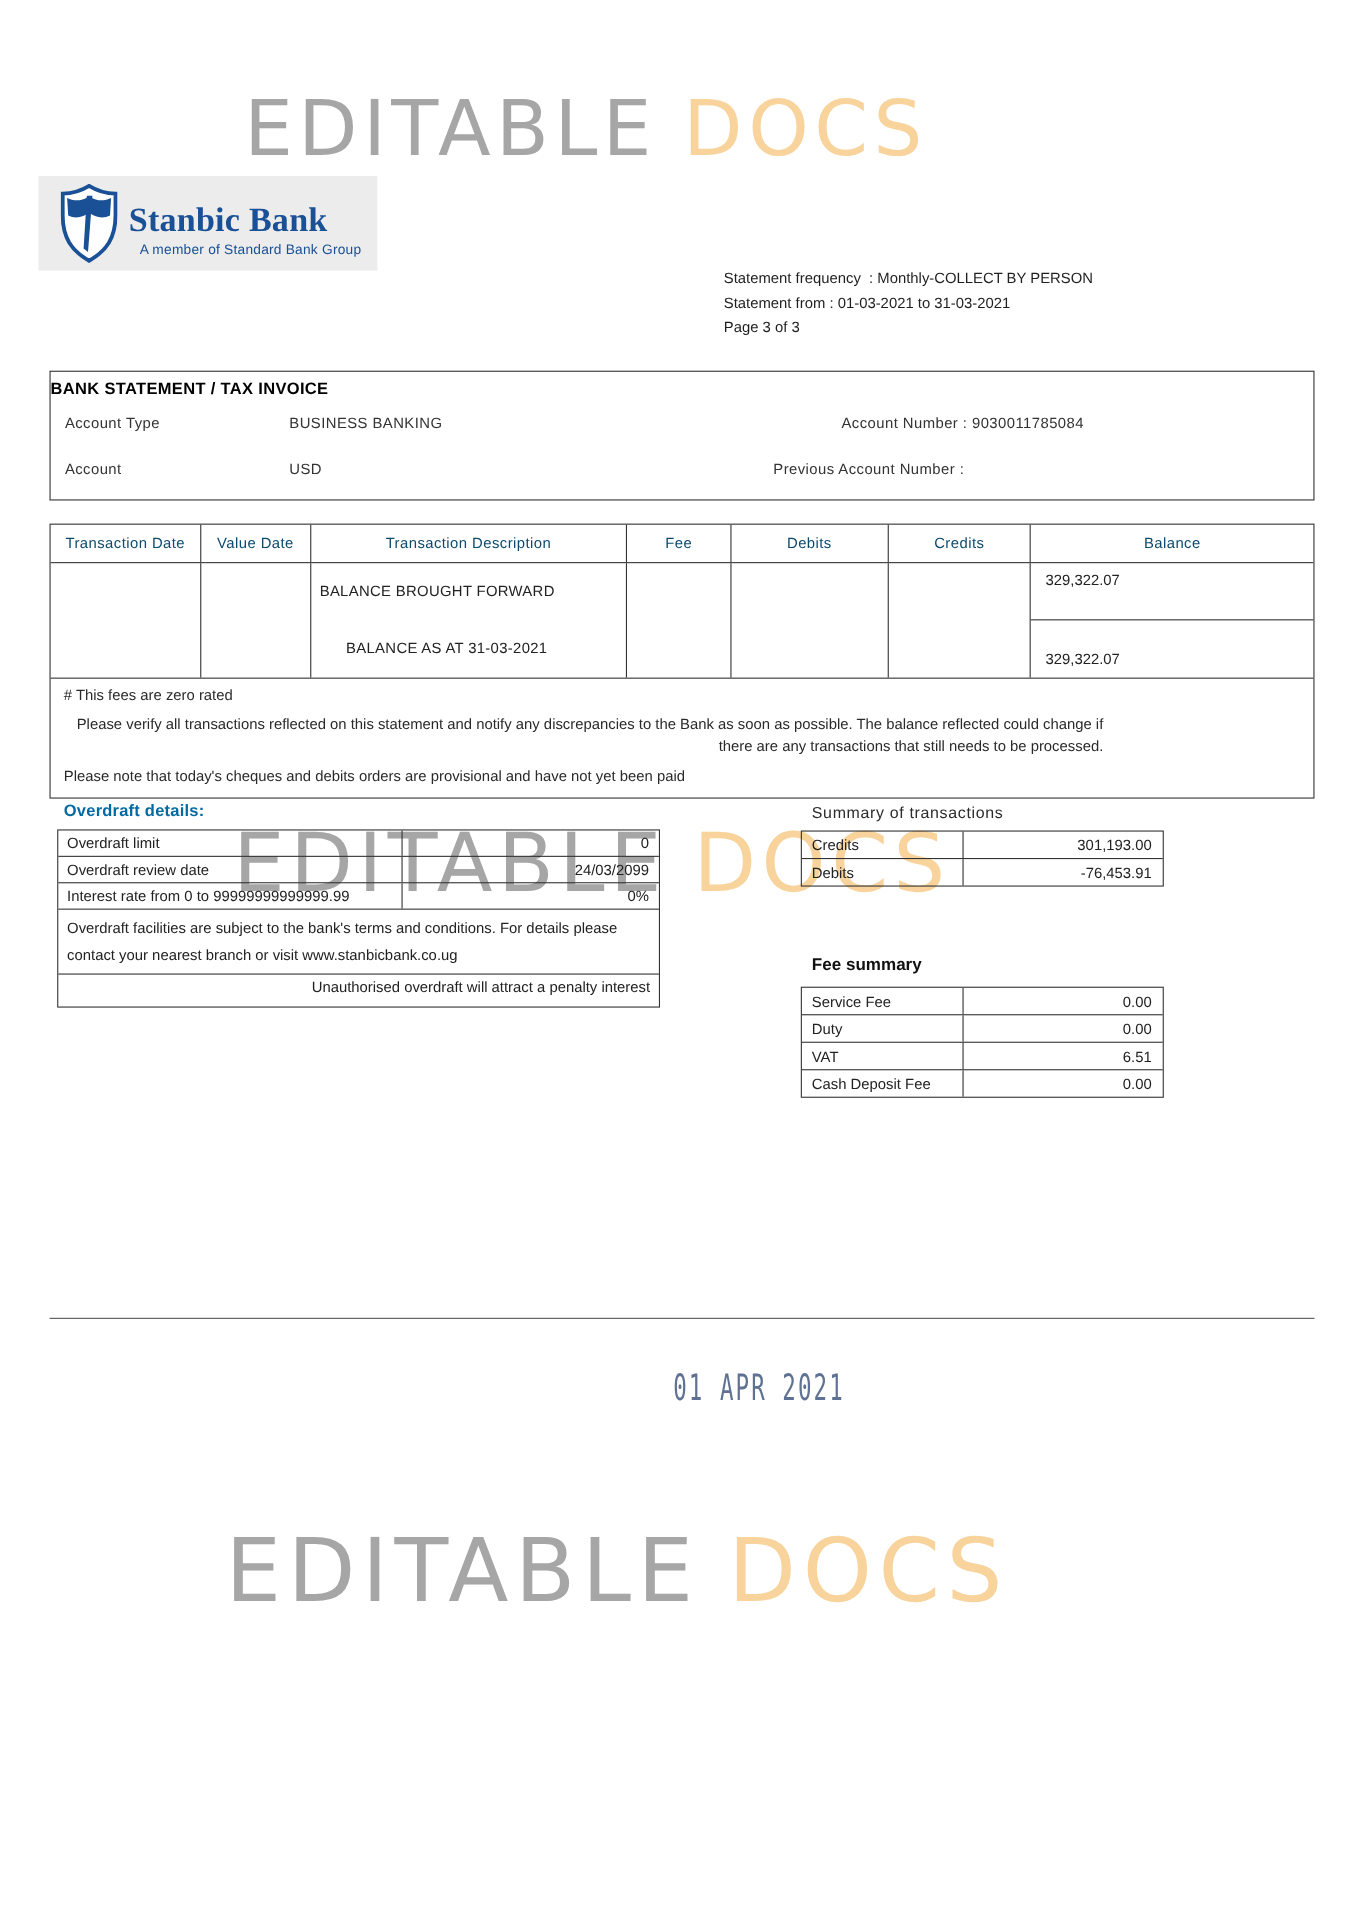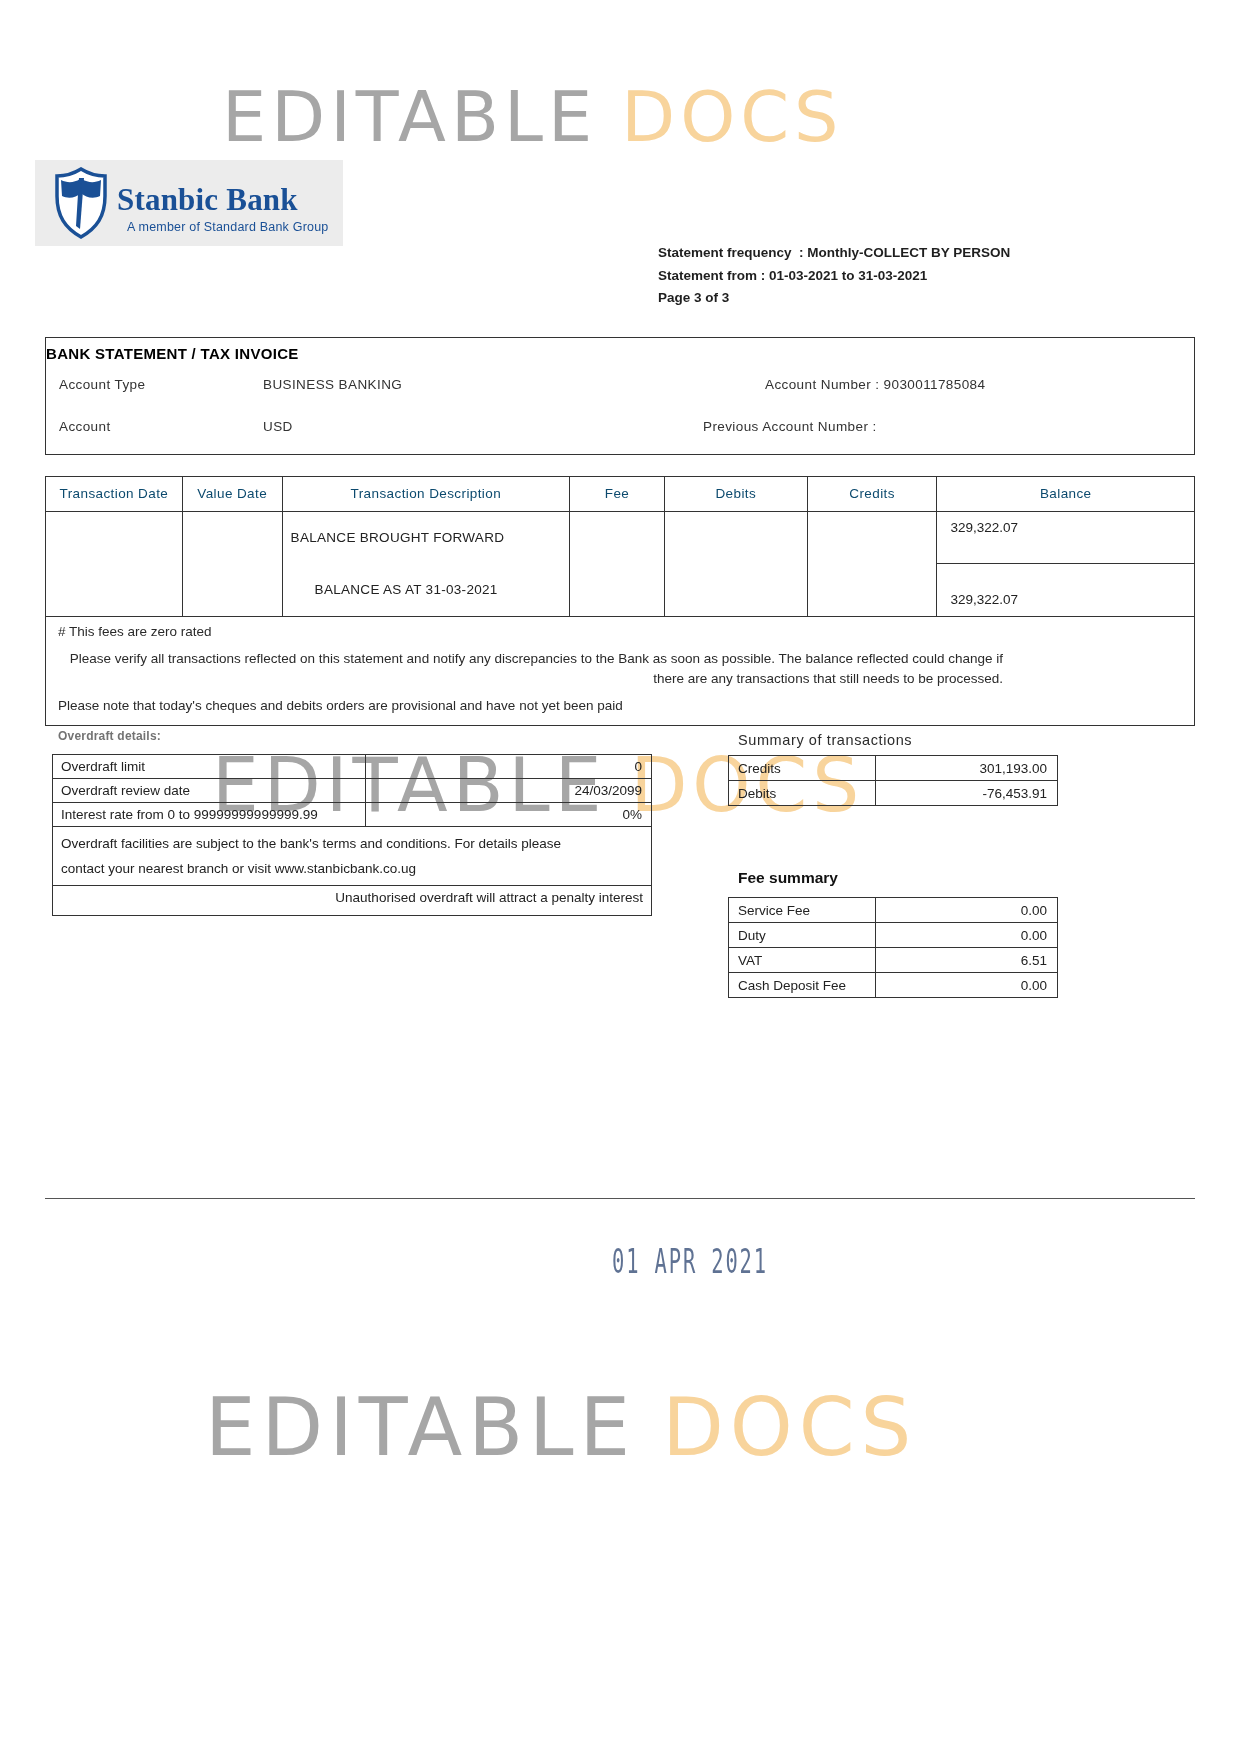--- a/index.html
+++ b/index.html
@@ -37,21 +37,21 @@
   .shield svg .sh-fill{fill:var(--brand-blue);}
   .logo-brand{
     position:absolute;left:82px;top:22px;font-family:"Liberation Serif",serif;
     font-weight:bold;font-size:31px;color:var(--brand-blue);letter-spacing:0.2px;
   }
   .logo-tagline{
     position:absolute;left:92px;top:60px;font-size:12.5px;color:var(--brand-blue);
     letter-spacing:0.2px;
   }
   
-  .stmt-info{position:absolute;left:658px;top:242px;font-size:13.5px;line-height:22.5px;color:#1f1f1f;font-weight:bold;}
+  .stmt-info{position:absolute;left:658px;top:242px;font-size:13.5px;line-height:22.5px;color:#1f1f1f;}
   .stmt-info .pre{white-space:pre;}
   
   .acct-box{position:absolute;left:45px;top:337px;width:1150px;height:118px;border:1px solid var(--border);box-sizing:border-box;}
   .acct-title{position:absolute;left:0;right:0;top:7px;text-align:left;font-weight:bold;font-size:15px;color:#000;letter-spacing:0.3px;}
   .acct-row{position:absolute;left:0;right:0;font-size:13.5px;color:#333;letter-spacing:0.4px;}
   .acct-row.r1{top:39px;}
   .acct-row.r2{top:81px;}
   .acct-row span{position:absolute;white-space:nowrap;}
   .acct-l1{left:13px;}
   .acct-l2{left:217px;}
@@ -70,22 +70,22 @@
   .txn-body{display:flex;height:104px;font-size:13.5px;color:#222;}
   .txn-body .tc{position:relative;}
   .desc-line1{position:absolute;top:18px;left:8px;letter-spacing:0.3px;white-space:nowrap;}
   .desc-line2{position:absolute;top:70px;left:8px;letter-spacing:0.3px;white-space:nowrap;margin-left:24px;}
   .balcol{display:flex;flex-direction:column;gap:18px;}
   .bal1{height:52px;box-sizing:border-box;border-bottom:1px solid var(--border);padding:8px 0 0 13px;}
   .bal2{padding:10px 0 0 13px;}
   .txn-notes{border-top:1px solid var(--border);padding:5px 12px 9px 12px;font-size:13.5px;color:#2a2a2a;line-height:20px;}
   .note-para{width:945px;margin:7px 0;text-align:right;}
   
-  .od-heading{position:absolute;left:58px;top:729px;font-size:12px;font-weight:bold;color:#737373;letter-spacing:0.2px;}
-  .od-table{position:absolute;left:52px;top:754px;width:600px;border:1px solid var(--border);box-sizing:border-box;font-size:13.5px;color:#222;}
+  .od-heading{position:absolute;left:58px;top:729px;font-size:15px;font-weight:bold;color:#0369a1;letter-spacing:0.2px;}
+  .od-table{position:absolute;left:52px;top:754px;width:548px;border:1px solid var(--border);box-sizing:border-box;font-size:13.5px;color:#222;}
   .od-row{display:flex;border-bottom:1px solid var(--border);min-height:23px;}
   .od-row:last-child{border-bottom:none;text-align:right;}
   .od-k{width:313px;box-sizing:border-box;padding:3px 8px;border-right:1px solid var(--border);display:flex;align-items:center;}
   .od-v{flex:1;text-align:right;padding:3px 9px;align-self:center;}
   .od-span{display:block;padding:4px 8px;line-height:25px;}
   .od-penalty{display:block;padding:3px 8px;line-height:18px;}
   
   .sum-heading{position:absolute;left:738px;top:732px;font-size:14.5px;color:#2b2b2b;letter-spacing:0.6px;}
   .small-table{position:absolute;border:1px solid var(--border);box-sizing:border-box;width:330px;font-size:13.5px;color:#222;}
   .sum-table{left:728px;top:755px;}

